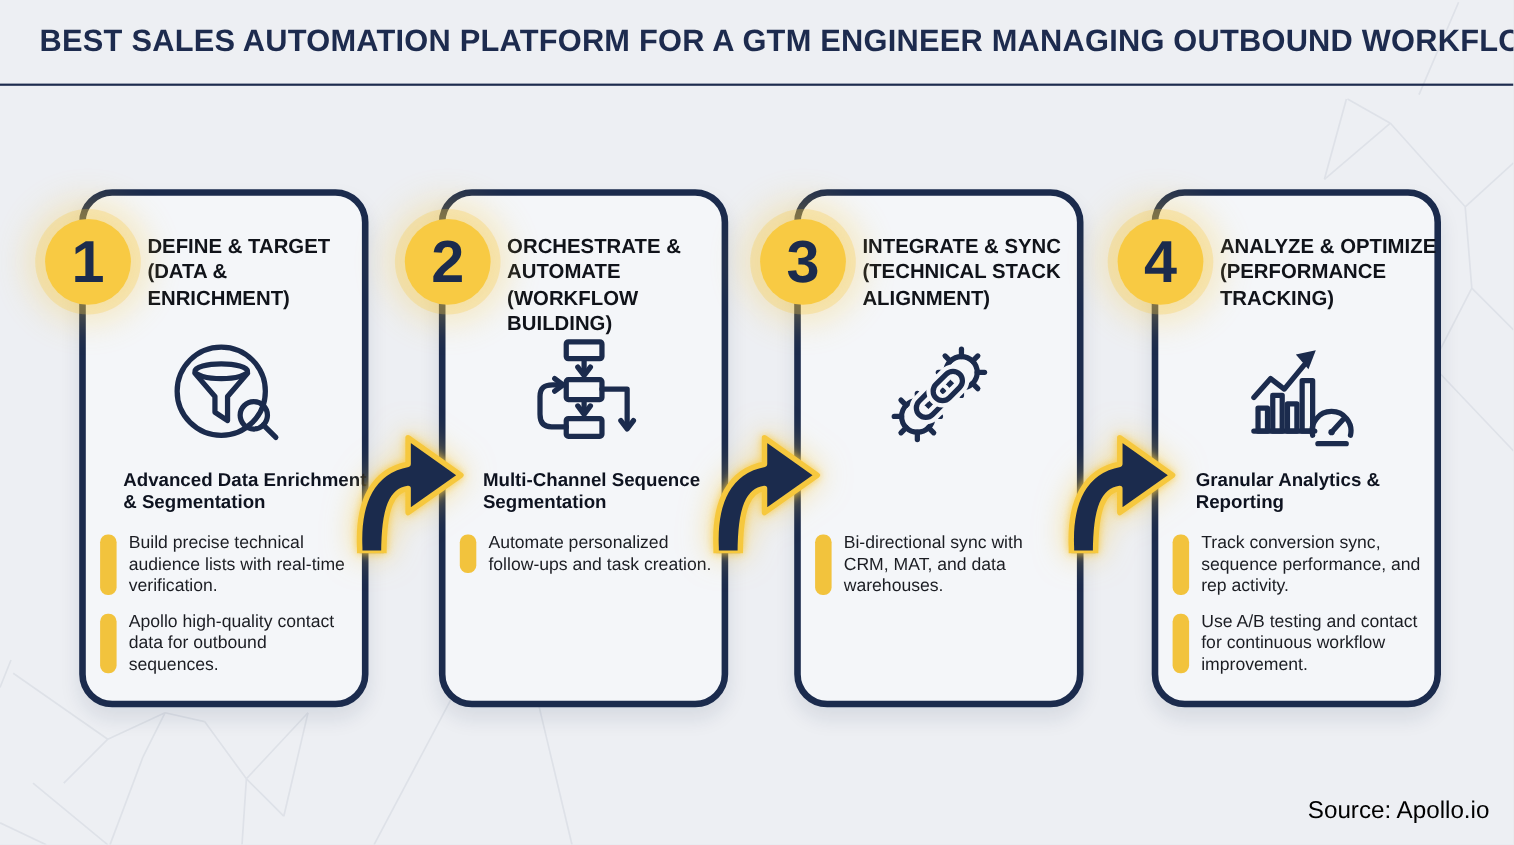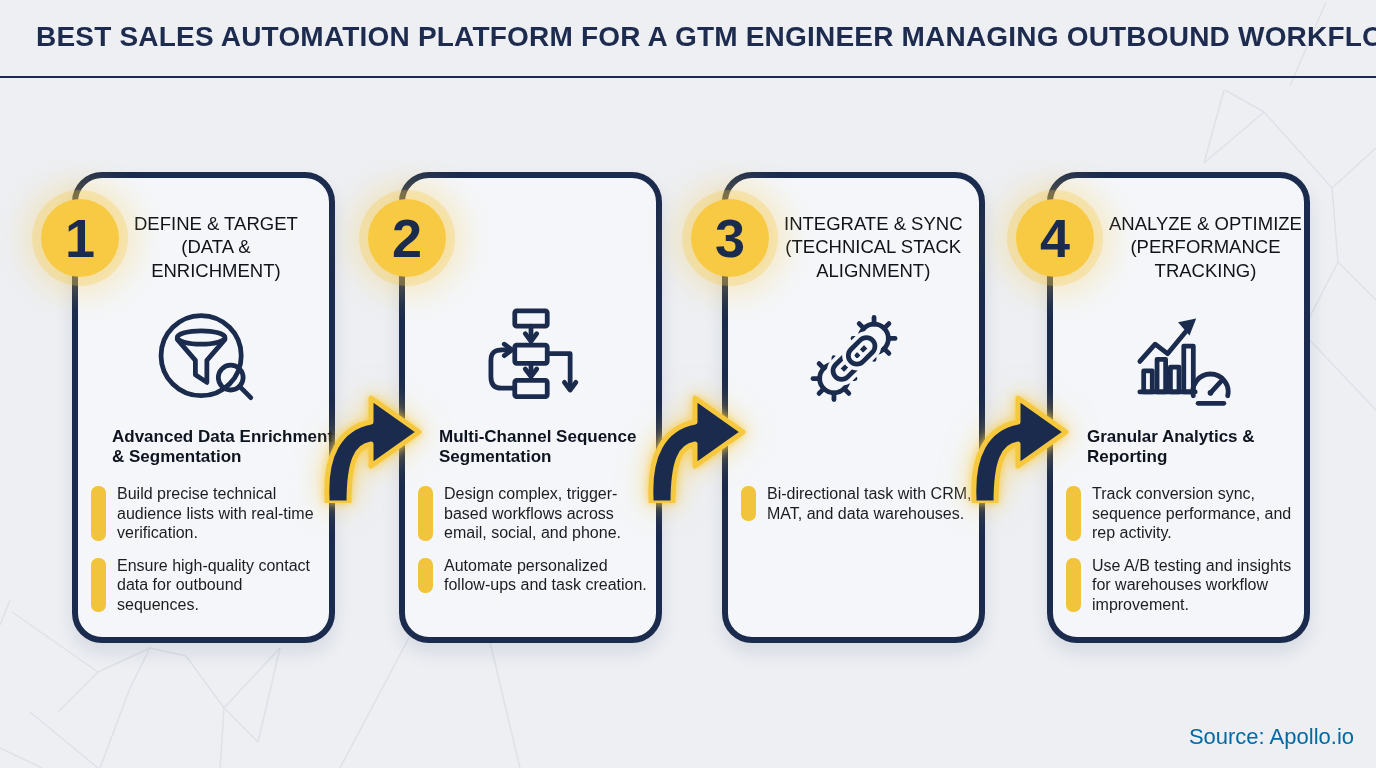--- a/index.html
+++ b/index.html
@@ -15,41 +15,41 @@
   
   .card{position:absolute;top:172px;width:263px;height:471px;box-sizing:border-box;
     background:#f4f6f9;border:6px solid #1b2b4d;border-radius:30px;z-index:2;
     box-shadow:0 10px 18px rgba(23,41,75,.10);}
   .card-1{left:72px;} .card-2{left:399px;} .card-3{left:722px;} .card-4{left:1047px;}
   .badge{position:absolute;left:-37px;top:21px;width:78px;height:78px;border-radius:50%;
     background:#f8ca43;display:flex;align-items:center;justify-content:center;z-index:4;
     box-shadow:0 0 0 9px rgba(248,202,67,.28),0 0 30px 16px rgba(248,202,67,.30);}
   .badge span{font-size:54px;font-weight:700;color:#1b2b4d;line-height:1;}
   .card-title{position:absolute;left:56px;top:34px;margin:0;white-space:pre;
-    font-size:18.5px;line-height:1.26;font-weight:400;color:#10131a;text-align:center;}
+    font-size:18.5px;line-height:1.26;font-weight:700;color:#10131a;}
   .icon-wrap{position:absolute;top:128px;left:50%;transform:translateX(-50%);
     width:105px;height:105px;}
   .icon-wrap svg{width:100%;height:100%;}
   .ic{stroke:#1b2b4d;stroke-width:5;fill:none;stroke-linecap:round;stroke-linejoin:round;}
   .ic-fill{fill:#1b2b4d;stroke:none;}
   .ic-cut{stroke:#f4f6f9;stroke-width:13;fill:none;}
   .card-subtitle{position:absolute;left:34px;top:249px;margin:0;white-space:pre;
     font-size:17px;line-height:1.2;font-weight:700;color:#0e1320;}
   .bullets{position:absolute;left:13px;top:306px;width:238px;
     display:flex;flex-direction:column;gap:13px;}
   .bullet{display:flex;gap:11px;}
   .bullet .bar{flex:none;width:15px;border-radius:7px;background:#f2c33d;
     align-self:stretch;margin:2px 0;}
   .bullet .txt{font-size:16px;line-height:1.22;color:#1b1d23;width:205px;}
   
   .flow-arrow{position:absolute;top:368px;width:110px;height:135px;z-index:6;
     filter:drop-shadow(0 0 4px rgba(248,202,67,.9)) drop-shadow(0 0 14px rgba(248,202,67,.55));}
   .arrow-1{left:313px;} .arrow-2{left:637px;} .arrow-3{left:960px;}
   
-  .source{position:absolute;right:22px;top:724px;font-size:22px;color:#0369a1;z-index:3;}
+  .source{position:absolute;right:22px;top:724px;font-size:22px;color:#000000;z-index:3;}
 </style>
 </head>
 <body>
 
 <div class="page">
 
   <svg class="decor" width="1376" height="768" viewBox="0 0 1376 768">
     <g stroke="#d9dde4" stroke-width="1.5" opacity=".75">
       <line x1="10" y1="600" x2="0" y2="625"></line>
       <line x1="12" y1="612" x2="98" y2="672"></line>
@@ -101,51 +101,51 @@
     </div>
     <h3 class="card-subtitle">Advanced Data Enrichment
 &amp; Segmentation</h3>
     <div class="bullets">
       <div class="bullet">
         <span class="bar"></span>
         <span class="txt">Build precise technical audience lists with real-time verification.</span>
       </div>
       <div class="bullet">
         <span class="bar"></span>
-        <span class="txt">Ensure high-quality contact data for outbound sequences.</span>
+        <span class="txt">Apollo high-quality contact data for outbound sequences.</span>
       </div>
     </div>
   </section>
 
   <section class="card card-2">
     <div class="badge">
       <span>2</span>
     </div>
+    <h2 class="card-title">ORCHESTRATE &amp;
+AUTOMATE
+(WORKFLOW
+BUILDING)</h2>
     <div class="icon-wrap">
       <svg viewBox="0 0 110 110">
         <rect class="ic" x="38" y="5" width="34" height="16" rx="2"></rect>
         <line class="ic" x1="55" y1="21" x2="55" y2="33"></line>
         <path class="ic" d="M49 29 L55 37 L61 29"></path>
         <rect class="ic" x="38" y="41" width="34" height="19" rx="2"></rect>
         <line class="ic" x1="55" y1="60" x2="55" y2="70"></line>
         <path class="ic" d="M49 66 L55 74 L61 66"></path>
         <rect class="ic" x="38" y="78" width="34" height="17" rx="2"></rect>
         <path class="ic" d="M38 86 L24 86 C15 86 13 80 13 74 L13 57 C13 49 17 46 25 46 L31 46"></path>
         <path class="ic" d="M27 40 L35 46 L27 52"></path>
         <path class="ic" d="M72 50 L96 50 L96 84"></path>
         <path class="ic" d="M90 80 L96 88 L102 80"></path>
       </svg>
     </div>
     <h3 class="card-subtitle">Multi-Channel Sequence
 Segmentation</h3>
     <div class="bullets">
-      <div class="bullet">
-        <span class="bar"></span>
-        <span class="txt">Design complex, trigger-based workflows across email, social, and phone.</span>
-      </div>
       <div class="bullet">
         <span class="bar"></span>
         <span class="txt">Automate personalized follow-ups and task creation.</span>
       </div>
     </div>
   </section>
 
   <section class="card card-3">
     <div class="badge">
       <span>3</span>
@@ -181,21 +181,21 @@
         </g>
         <g transform="translate(63,47) rotate(-45)">
           <rect class="ic-cut" x="-16" y="-9" width="32" height="18" rx="9"></rect>
           <rect class="ic" x="-16" y="-9" width="32" height="18" rx="9"></rect>
         </g>
       </svg>
     </div>
     <div class="bullets">
       <div class="bullet">
         <span class="bar"></span>
-        <span class="txt">Bi-directional task with CRM, MAT, and data warehouses.</span>
+        <span class="txt">Bi-directional sync with CRM, MAT, and data warehouses.</span>
       </div>
       <div class="bullet">
         <span class="bar"></span>
       </div>
     </div>
   </section>
 
   <section class="card card-4">
     <div class="badge">
       <span>4</span>
@@ -220,21 +220,21 @@
     </div>
     <h3 class="card-subtitle">Granular Analytics &amp;
 Reporting</h3>
     <div class="bullets">
       <div class="bullet">
         <span class="bar"></span>
         <span class="txt">Track conversion sync, sequence performance, and rep activity.</span>
       </div>
       <div class="bullet">
         <span class="bar"></span>
-        <span class="txt">Use A/B testing and insights for warehouses workflow improvement.</span>
+        <span class="txt">Use A/B testing and contact for continuous workflow improvement.</span>
       </div>
     </div>
   </section>
 
   <svg class="flow-arrow arrow-1" viewBox="0 0 110 135">
     <path d="M14 135 L14 130 C12 88 26 60 58 54 L58 30 L106 64 L58 98 L58 76 C44 78 36 92 36 135 Z" fill="#1b2b4d" stroke="#f6c83e" stroke-width="5" stroke-linejoin="round"></path>
   </svg>
   <svg class="flow-arrow arrow-2" viewBox="0 0 110 135">
     <path d="M14 135 L14 130 C12 88 26 60 58 54 L58 30 L106 64 L58 98 L58 76 C44 78 36 92 36 135 Z" fill="#1b2b4d" stroke="#f6c83e" stroke-width="5" stroke-linejoin="round"></path>
   </svg>

